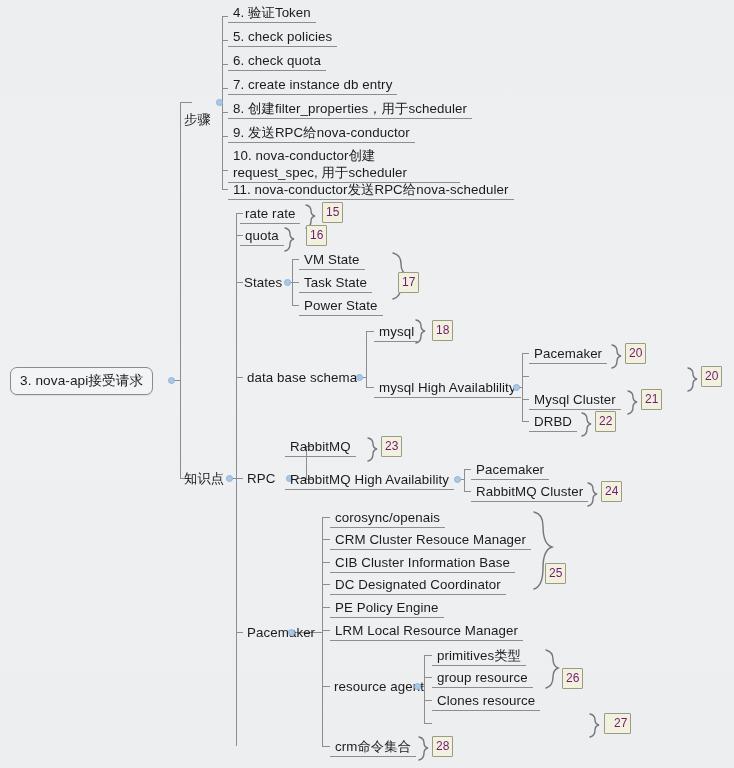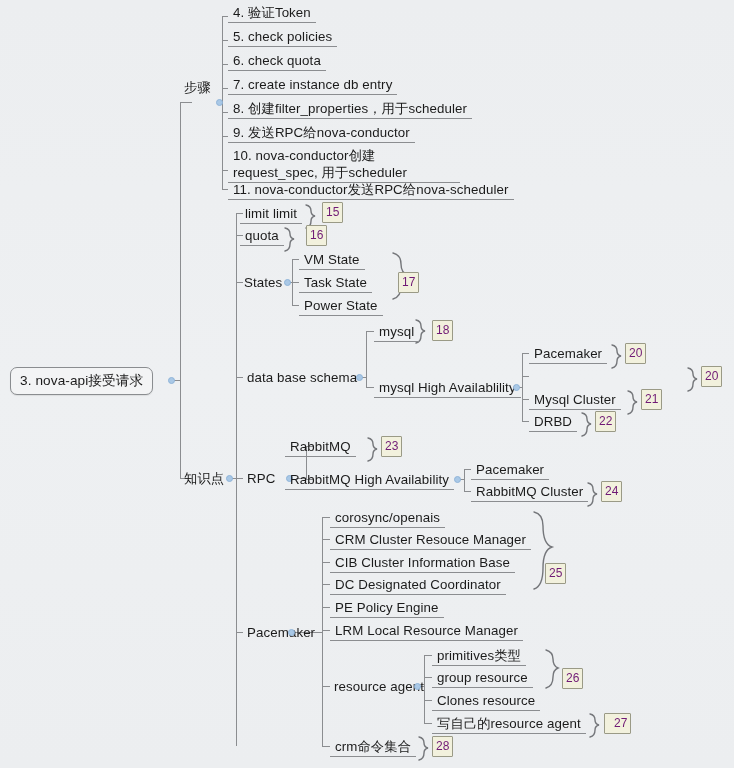--- a/index.html
+++ b/index.html
@@ -194,36 +194,36 @@
 
       <path d="M590,714 q5,1 5,6 q0,4 4,5 q-4,1 -4,5 q0,6 -5,7"></path>
 
       <path d="M419,737 q5,1 5,6 q0,4 4,5 q-4,1 -4,5 q0,6 -5,7"></path>
     </g>
   </svg>
 
   <div class="node root" style="left:10px; top:367px;">3. nova-api接受请求</div>
   <div class="dot" style="left:168px; top:377px;"></div>
 
-  <div class="node plain" style="left:180px; top:78px;">步骤</div>
+  <div class="node plain" style="left:180px; top:110px;">步骤</div>
   <div class="dot" style="left:216px; top:99px;"></div>
 
   <div class="node plain" style="left:180px; top:469px;">知识点</div>
   <div class="dot" style="left:226px; top:475px;"></div>
 
   <div class="node leaf" style="left:228px; top:3px;">4. 验证Token</div>
   <div class="node leaf" style="left:228px; top:27px;">5. check policies</div>
   <div class="node leaf" style="left:228px; top:51px;">6. check quota</div>
   <div class="node leaf" style="left:228px; top:75px;">7. create instance db entry</div>
   <div class="node leaf" style="left:228px; top:99px;">8. 创建filter_properties，用于scheduler</div>
   <div class="node leaf" style="left:228px; top:123px;">9. 发送RPC给nova-conductor</div>
   <div class="node leaf wrap" style="left:228px; top:146px; width:222px;">10. nova-conductor创建request_spec, 用于scheduler</div>
   <div class="node leaf" style="left:228px; top:180px;">11. nova-conductor发送RPC给nova-scheduler</div>
 
-  <div class="node leaf" style="left:240px; top:204px;">limit limit</div>
+  <div class="node leaf" style="left:240px; top:204px;">rate rate</div>
   <div class="badge" style="left:322px; top:202px;">15</div>
 
   <div class="node leaf" style="left:240px; top:226px;">quota</div>
   <div class="badge" style="left:306px; top:225px;">16</div>
 
   <div class="node plain" style="left:240px; top:273px;">States</div>
   <div class="dot" style="left:284px; top:279px;"></div>
   <div class="node leaf" style="left:299px; top:250px;">VM State</div>
   <div class="node leaf" style="left:299px; top:273px;">Task State</div>
   <div class="node leaf" style="left:299px; top:296px;">Power State</div>
@@ -274,19 +274,18 @@
   <div class="badge" style="left:545px; top:563px;">25</div>
 
   <div class="node plain" style="left:330px; top:677px;">resource agent</div>
   <div class="dot" style="left:414px; top:683px;"></div>
 
   <div class="node leaf" style="left:432px; top:646px;">primitives类型</div>
   <div class="node leaf" style="left:432px; top:668px;">group resource</div>
   <div class="node leaf" style="left:432px; top:691px;">Clones resource</div>
   <div class="badge" style="left:562px; top:668px;">26</div>
 
-  <div class="node leaf" style="left:432px; top:714px;">写自己的resource agent</div>
   <div class="badge" style="left:604px; top:713px;padding-left:9px;">27</div>
 
   <div class="node leaf" style="left:330px; top:737px;">crm命令集合</div>
   <div class="badge" style="left:432px; top:736px;">28</div>
 
 </div>
 
 </body></html>

